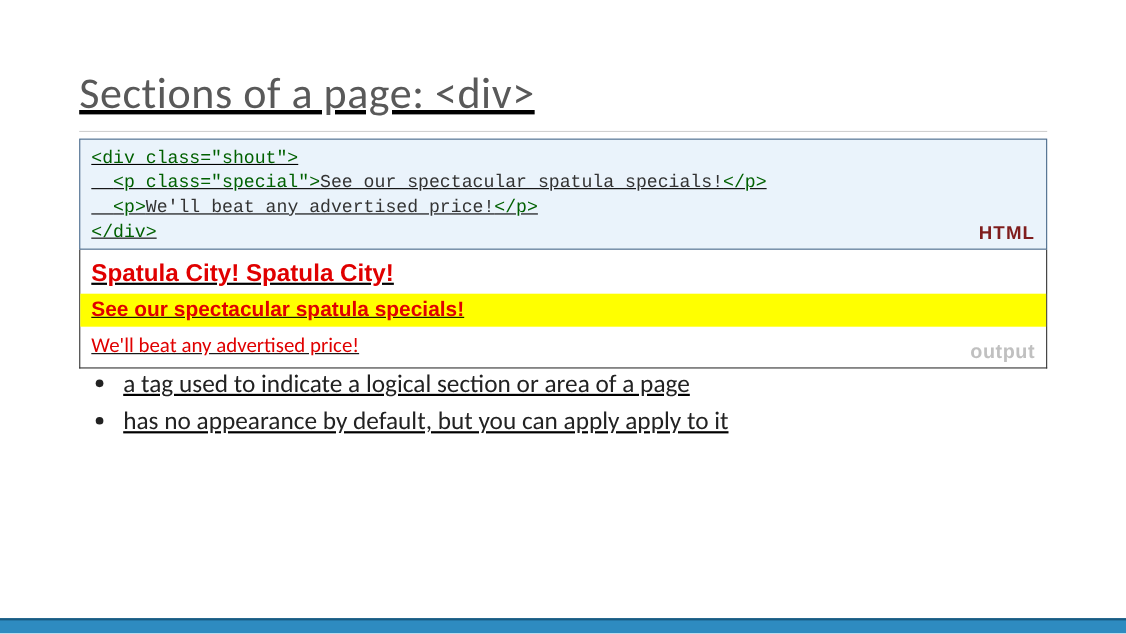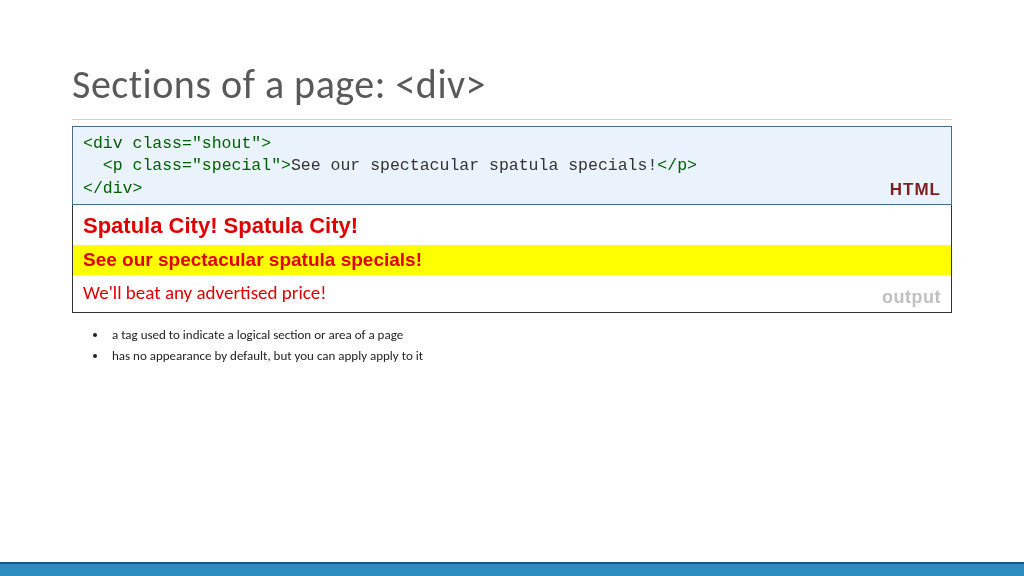--- a/index.html
+++ b/index.html
@@ -1,42 +1,43 @@
 <!DOCTYPE html>
 <html><head>
 <meta charset="utf-8">
 <style>
   * { box-sizing: border-box; margin: 0; padding: 0; }
   html, body { width: 1024px; height: 576px; background: #fff; font-family: "Segoe UI", Calibri, Arial, sans-serif; }
-  .slide { position: relative; width: 1024px; height: 576px; padding: 60px 72px 0 72px; }
+  .slide { position: relative; width: 1024px; height: 576px; padding: 60px 72px 0 72px; text-decoration: underline; }
   .title { font-size: 40px; font-weight: 300; color: #595959; letter-spacing: 0.5px; }
   .rule { border: none; border-top: 1px solid #d0d0d0; margin-top: 10px; margin-bottom: 6px; }
   .subtitle { text-align: center; font-style: italic; font-size: 18px; color: #404040; margin-bottom: 4px; font-family: Calibri, "Segoe UI", sans-serif; }
   .code-box { border: 1px solid #4a6a8a; background: #eaf3fb; padding: 6px 10px 4px 10px; font-family: "Courier New", monospace; font-size: 16.5px; line-height: 1.35; color: #333; position: relative; }
   .code-box .tag { color: #006000; }
   .code-label { position: absolute; right: 10px; bottom: 2px; font-family: Verdana, Arial, sans-serif; font-weight: bold; color: #7f1d1d; font-size: 17px; letter-spacing: 1px; }
   .output-box { border: 1px solid #333; border-top: none; position: relative; font-family: Verdana, Arial, sans-serif; }
   .out-h2 { color: #e00000; font-weight: bold; font-size: 22px; padding: 8px 10px 6px 10px; }
   .out-special { background: #ffff00; color: #e00000; font-weight: bold; font-size: 19px; padding: 4px 10px; }
   .out-p { color: #e00000; font-size: 19px; padding: 6px 10px 8px 10px; font-family: Calibri, Verdana, sans-serif; }
   .output-label { position: absolute; right: 10px; bottom: 4px; font-family: Verdana, Arial, sans-serif; font-weight: bold; color: #c0c0c0; font-size: 18px; letter-spacing: 0.5px; margin-top: 40px; }
-  .bullets { margin-top: 14px; padding-left: 36px; font-size: 13px; color: #222; font-family: Calibri, "Segoe UI", sans-serif; }
+  .bullets { padding-left: 36px; font-size: 23px; color: #222; font-family: Calibri, "Segoe UI", sans-serif; }
   .bullets li { margin-bottom: 6px; padding-left: 4px; }
   .footer-bar { position: absolute; left: 0; right: 0; bottom: 0; height: 14px; background: #2e8bc0; border-top: 2px solid #1a5a80; }
 </style>
 </head>
 <body>
 
 <div class="slide">
   <h1 class="title">Sections of a page: &lt;div&gt;</h1>
   <hr class="rule">
 
   <div class="code-box">
     <div><span class="tag">&lt;div class="shout"&gt;</span></div>
     <div>&nbsp;&nbsp;<span class="tag">&lt;p class="special"&gt;</span><span>See our spectacular spatula specials!</span><span class="tag">&lt;/p&gt;</span></div>
+    <div>&nbsp;&nbsp;<span class="tag">&lt;p&gt;</span><span>We'll beat any advertised price!</span><span class="tag">&lt;/p&gt;</span></div>
     <div><span class="tag">&lt;/div&gt;</span></div>
     <div class="code-label">HTML</div>
   </div>
 
   <div class="output-box">
     <div class="out-h2">Spatula City! Spatula City!</div>
     <div class="out-special">See our spectacular spatula specials!</div>
     <div class="out-p">We'll beat any advertised price!</div>
     <div class="output-label">output</div>
   </div>

